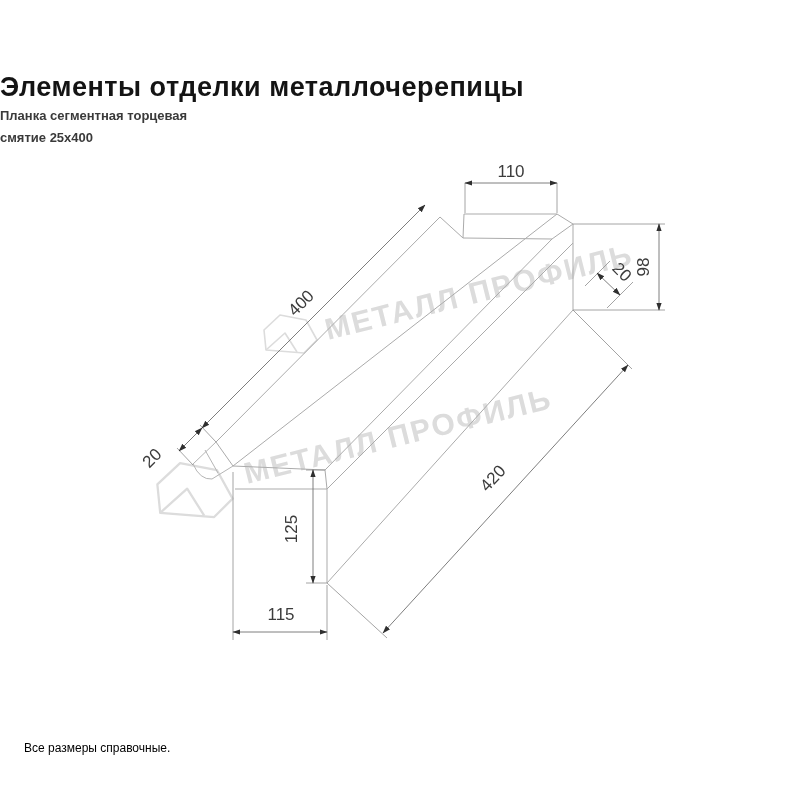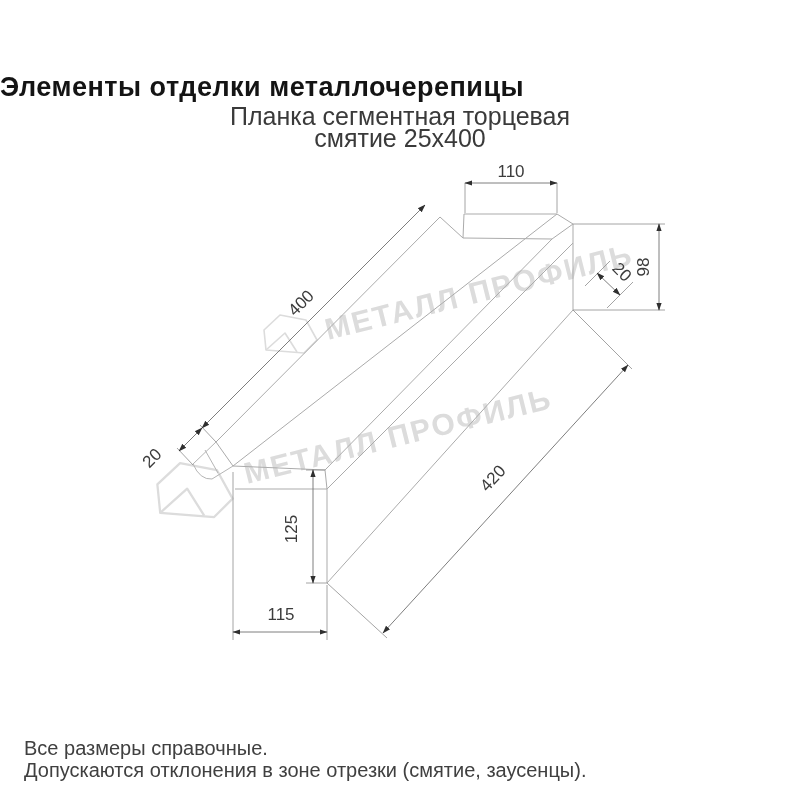--- a/index.html
+++ b/index.html
@@ -1,22 +1,22 @@
 <!DOCTYPE html>
 <html><head>
 <meta charset="utf-8">
 <style>
   html,body{margin:0;padding:0;background:#888;}
   .page{position:relative;width:800px;height:800px;background:#ffffff;margin:0 auto;
         font-family:"Liberation Sans", sans-serif;overflow:hidden;}
   .title{position:absolute;top:28px;left:0;width:800px;text-align:left;
          font-size:27px;font-weight:bold;color:#141414;letter-spacing:0.5px;margin-top:44px;}
-  .subtitle{position:absolute;top:105px;left:0;width:800px;text-align:center;
-            font-size:25px;line-height:22px;color:#3a3a3a;}
-  .footer{position:absolute;left:24px;top:737px;font-size:20px;line-height:22px;color:#404040;}
+  .subtitle{position:absolute;top:105px;left:0;width:800px;
+            font-size:13px;line-height:22px;color:#3a3a3a;font-weight:bold;}
+  .footer{position:absolute;left:24px;top:737px;font-size:12px;line-height:22px;color:#000000;}
   svg.drawing{position:absolute;left:0;top:0;}
   .strip{stroke:#ababab;stroke-width:1;fill:none;}
   .flap{stroke:#b5b5b5;stroke-width:1;fill:none;}
   .ext{stroke:#8d8d8d;stroke-width:0.8;fill:none;}
   .dim{stroke:#6f6f6f;stroke-width:0.9;fill:none;
        marker-start:url(#arr);marker-end:url(#arr);}
   .dimtext{font-family:"Liberation Sans", sans-serif;font-size:17px;fill:#3c3c3c;}
   .wmtext{font-family:"Liberation Sans", sans-serif;font-size:30px;font-weight:600;
           letter-spacing:2px;fill:#dcdcdc;}
   .wmlogo{stroke:#dcdcdc;stroke-width:1.6;fill:none;stroke-linejoin:round;}
@@ -117,16 +117,15 @@
       <text class="dimtext" x="297" y="529" text-anchor="middle" transform="rotate(-90 297 529)">125</text>
     </g>
     <g>
       <line class="dim" x1="233" y1="632" x2="327" y2="632"></line>
       <text class="dimtext" x="281" y="620" text-anchor="middle">115</text>
     </g>
   </svg>
 
   <div class="footer">
     <div>Все размеры справочные.</div>
-    <div>Допускаются отклонения в зоне отрезки (смятие, заусенцы).</div>
   </div>
 
 </div>
 
 </body></html>

